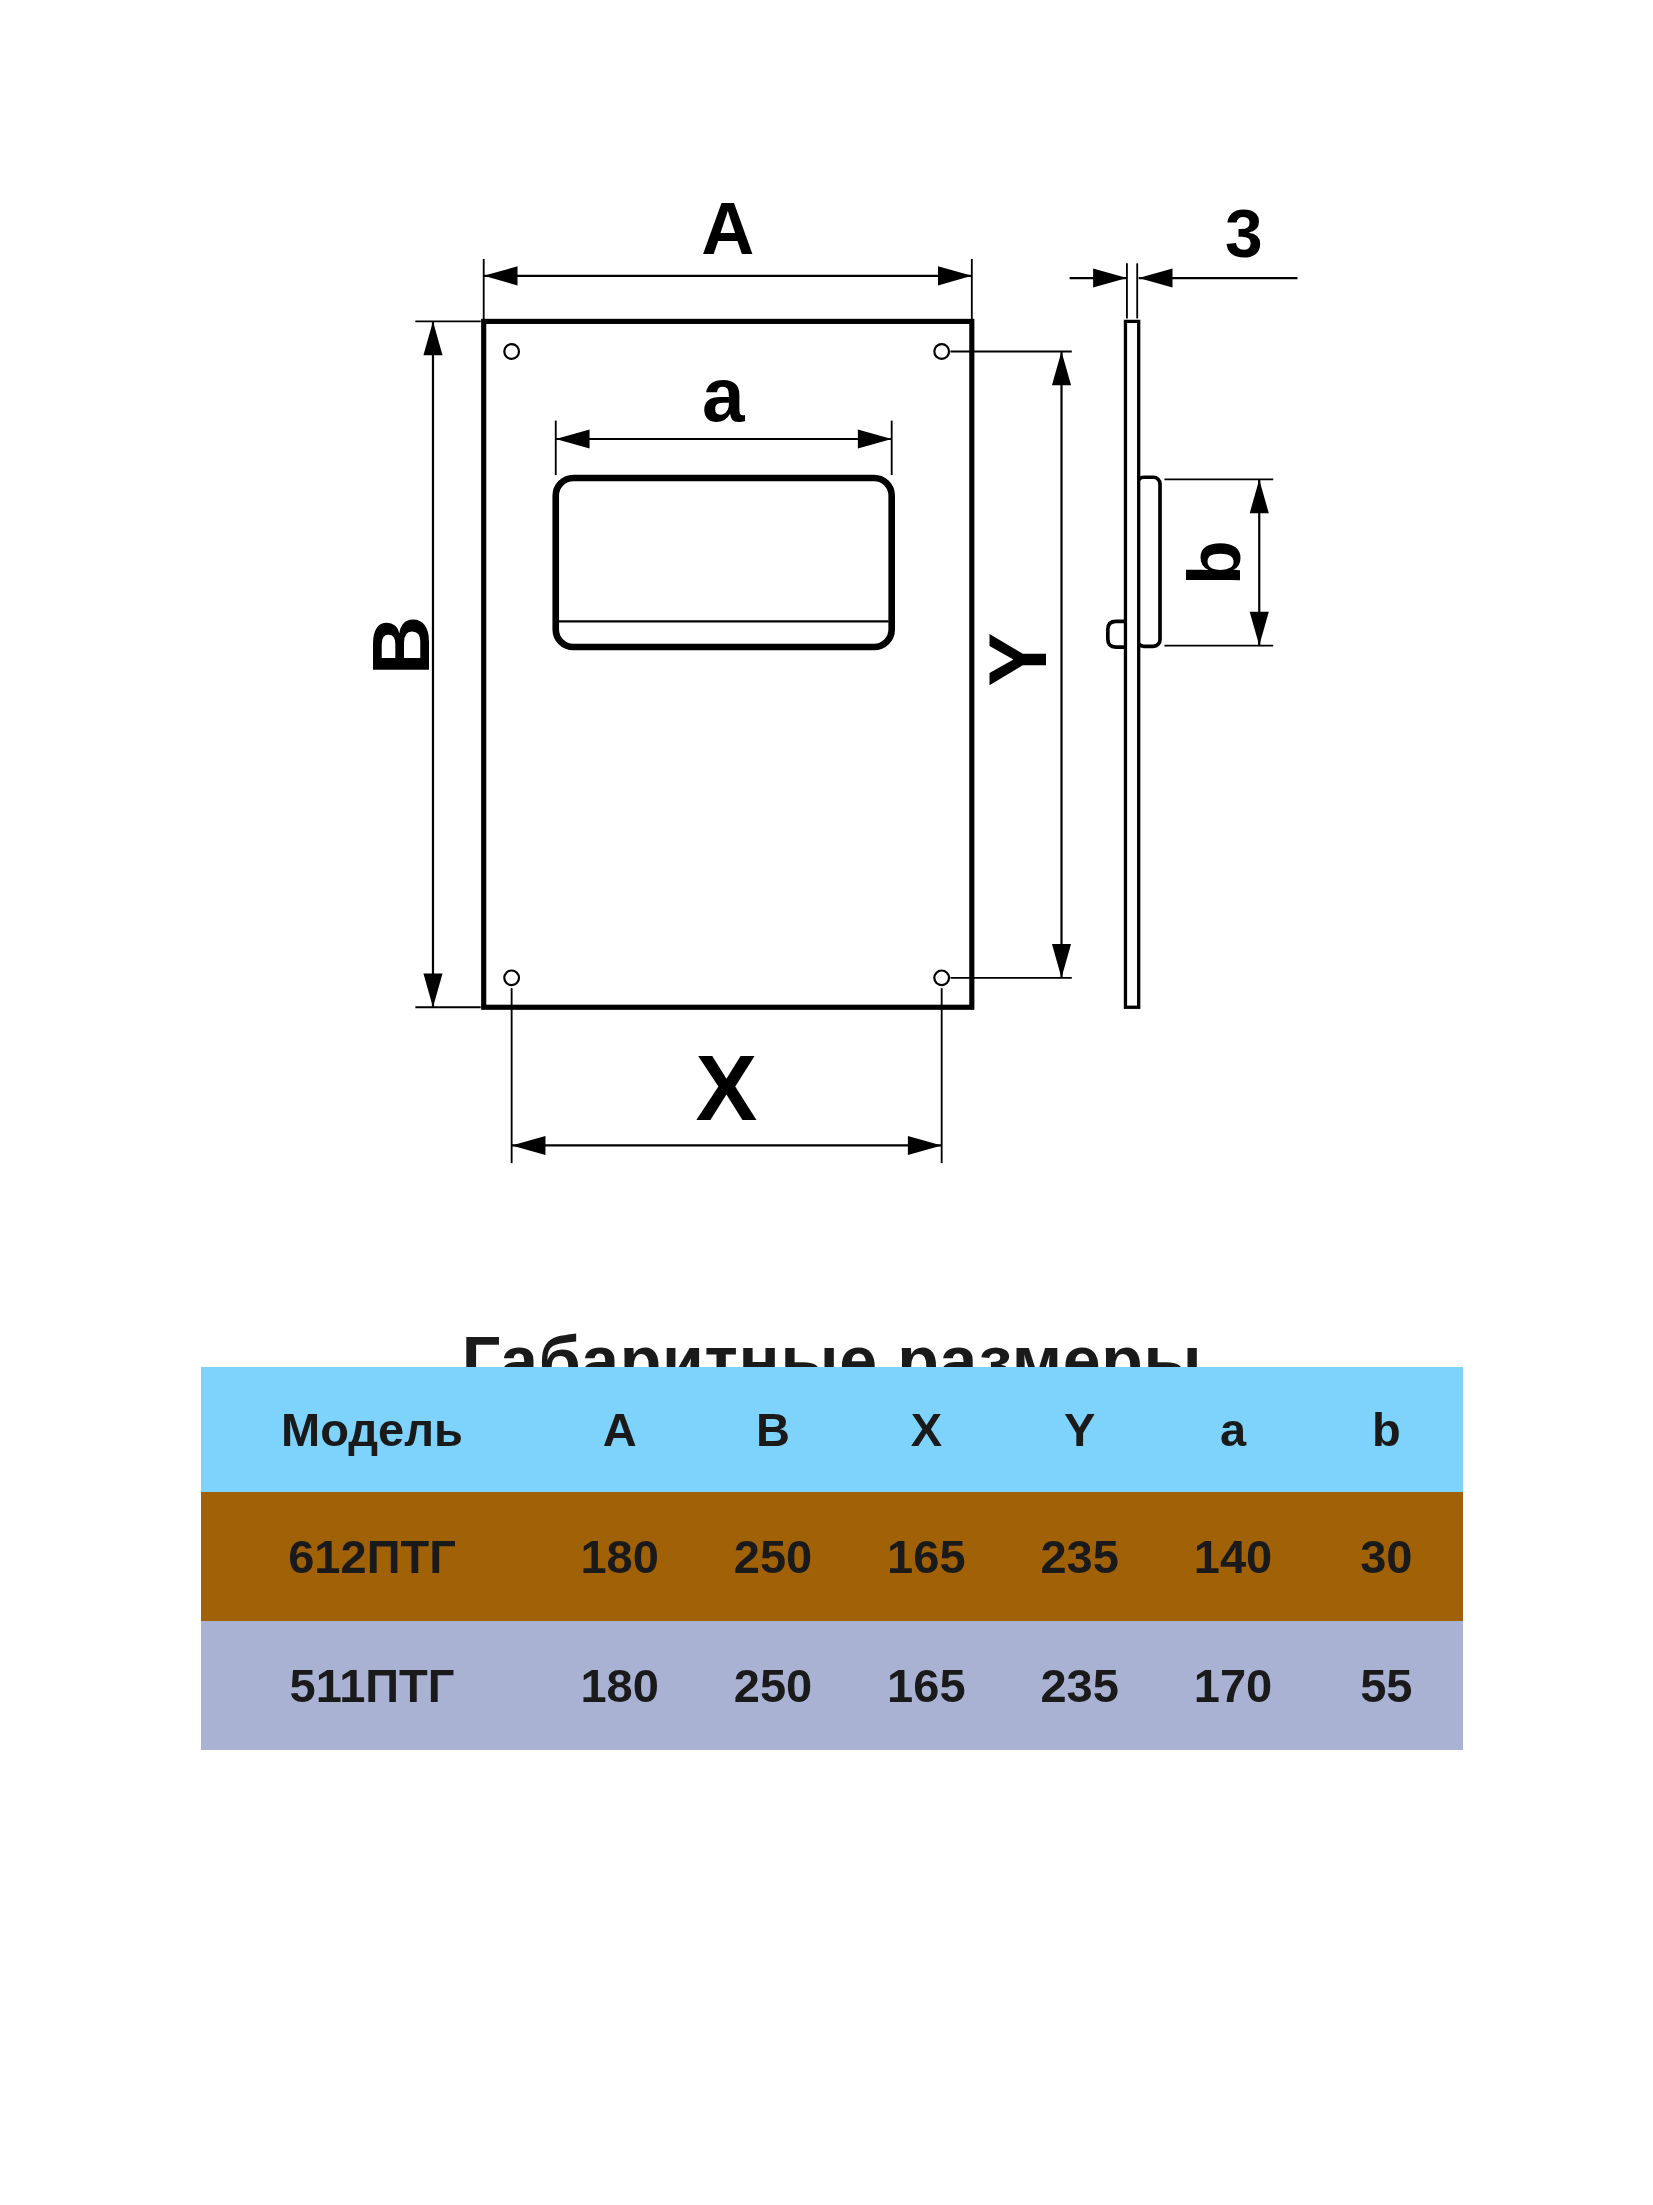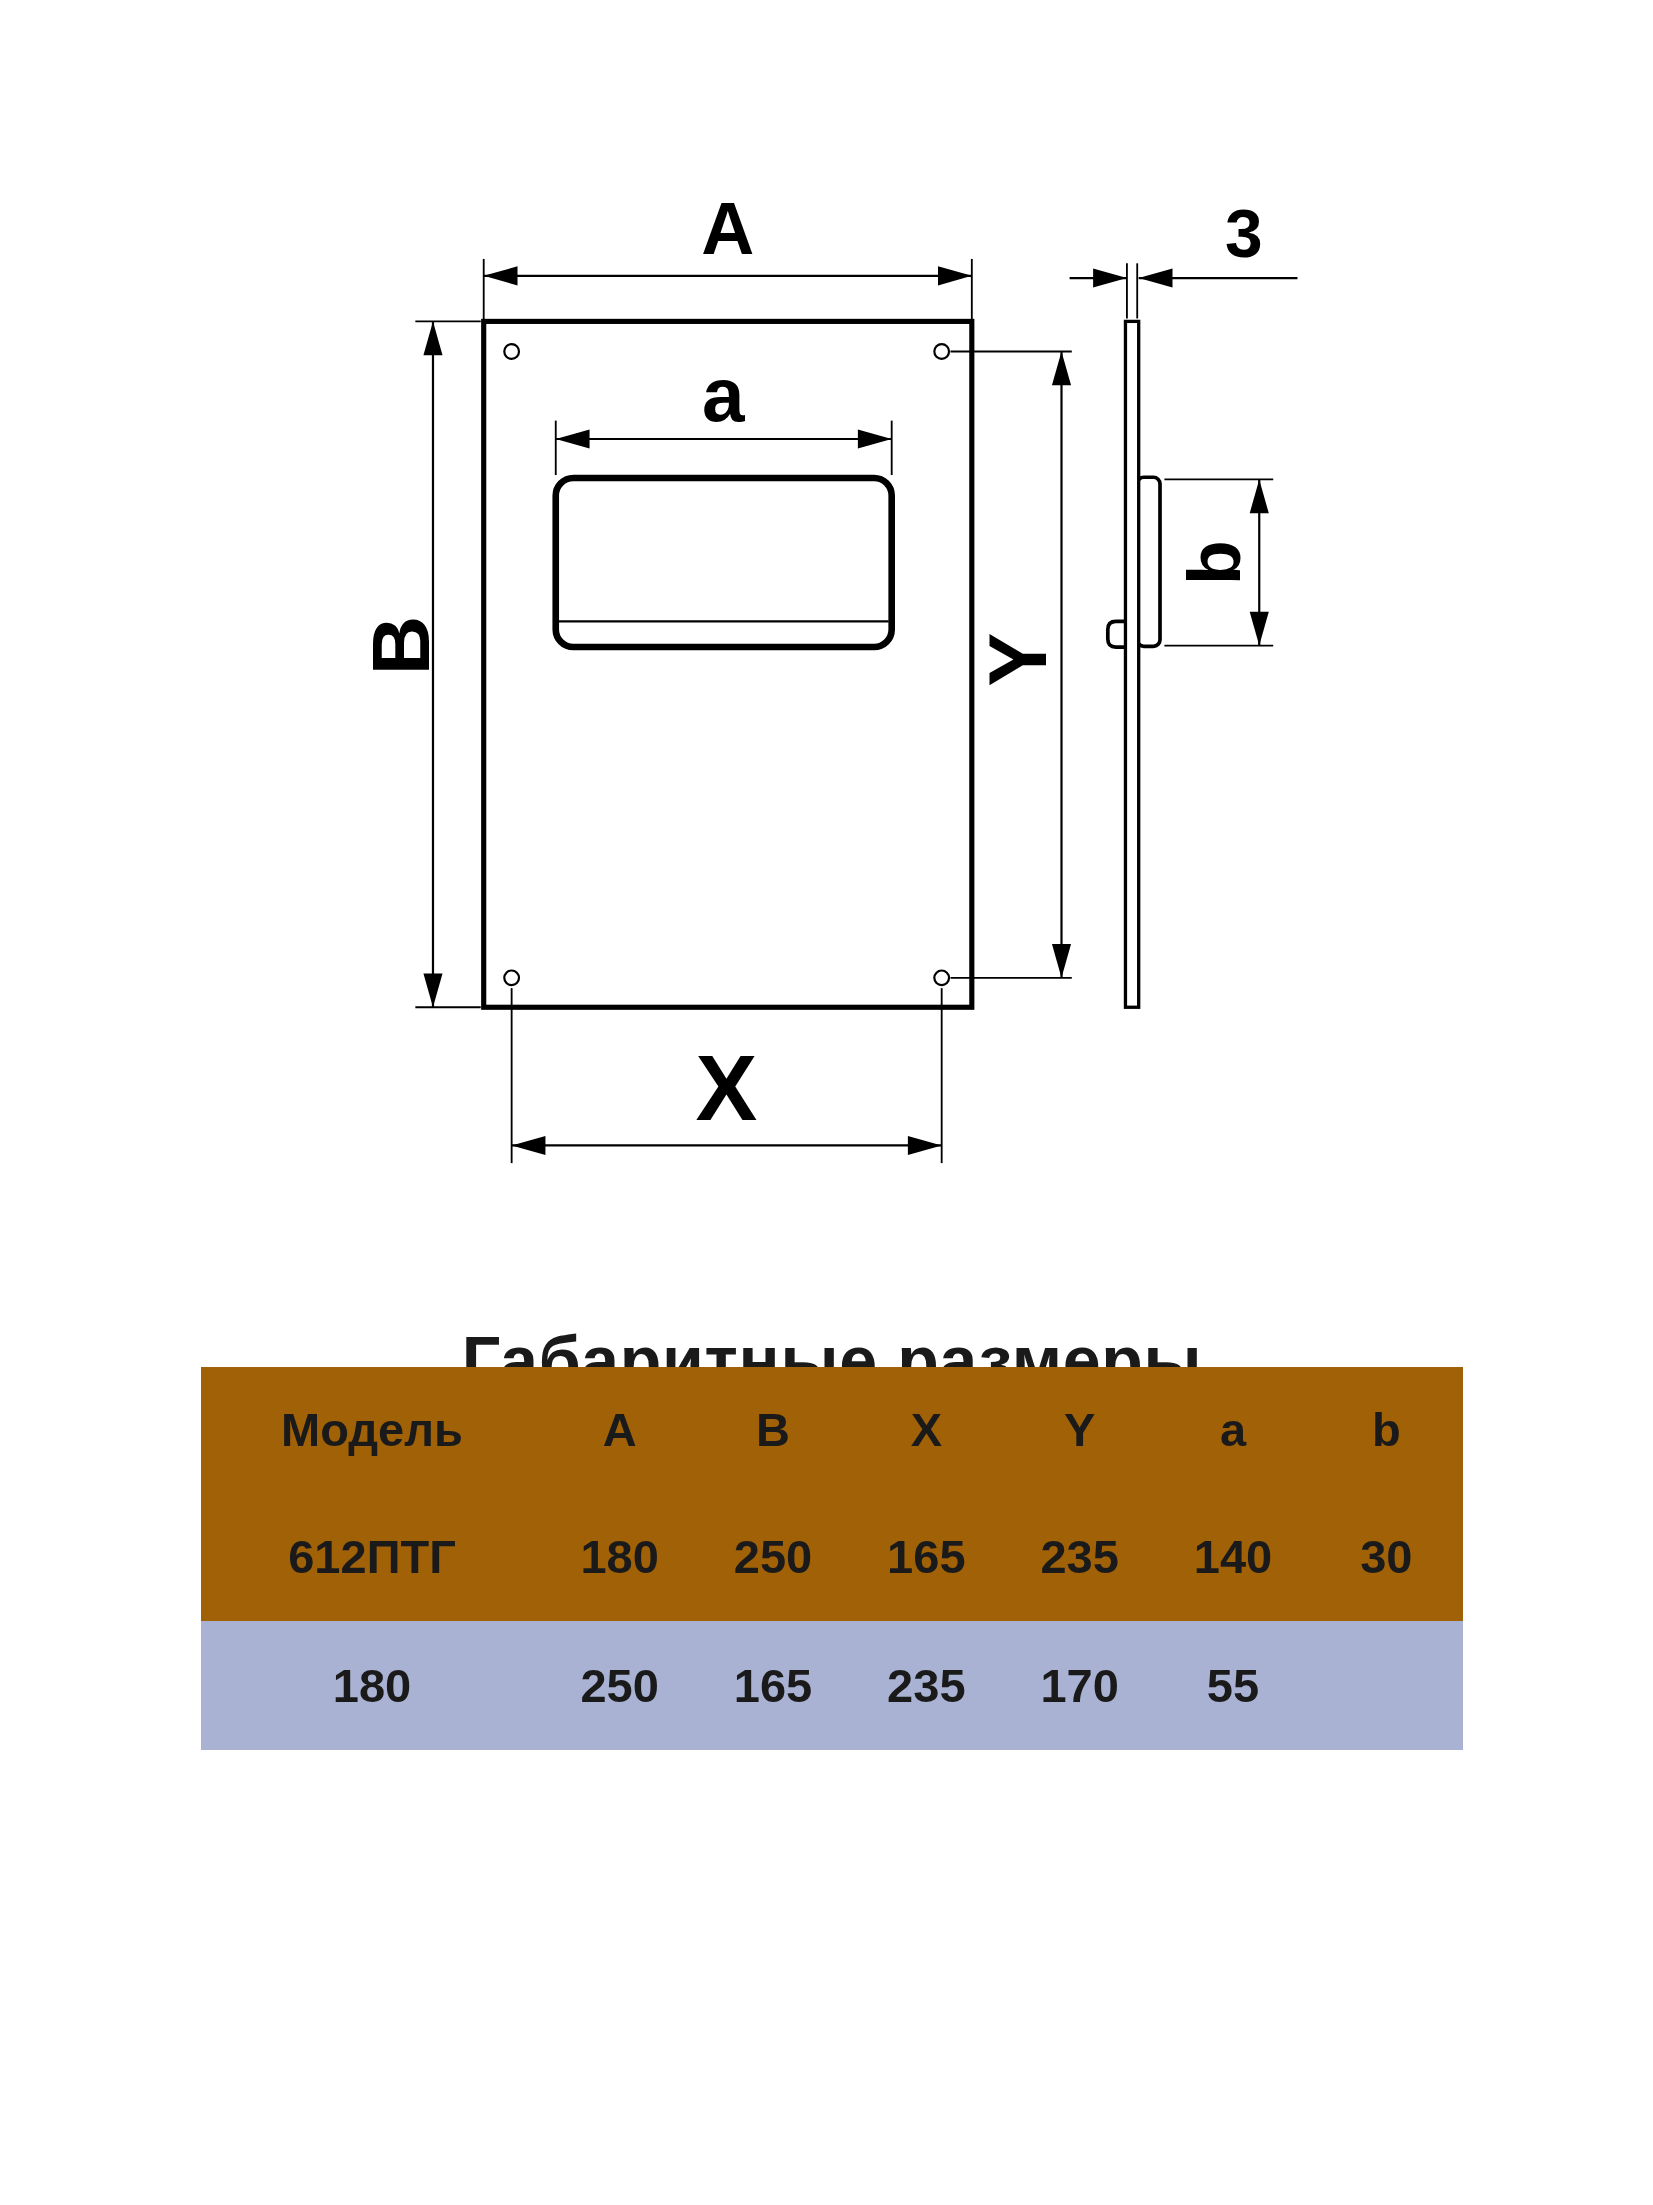--- a/index.html
+++ b/index.html
@@ -140,41 +140,42 @@
         <polygon points="1444,478 1431,524 1457,524" fill="#000"></polygon>
         <polygon points="1444,1330 1431,1284 1457,1284" fill="#000"></polygon>
         <text x="1384" y="897" dy="0.35em" text-anchor="middle" font-size="110" transform="rotate(-90 1384 897)">Y</text>
       </g>
     </g>
   </svg>
 
   <div id="table-title">Габаритные размеры</div>
 
   <div id="size-table">
-    <div class="trow thead band" style="background: #a16207;">
+    <div class="trow thead band" style="background: #7dd3fc;">
       <div class="cell">Модель</div>
       <div class="cell">A</div>
       <div class="cell">B</div>
       <div class="cell">X</div>
       <div class="cell">Y</div>
       <div class="cell">a</div>
       <div class="cell">b</div>
     </div>
 
     <div class="trow rowA">
       <div class="cell">612ПТГ</div>
       <div class="cell">180</div>
       <div class="cell">250</div>
       <div class="cell">165</div>
       <div class="cell">235</div>
       <div class="cell">140</div>
       <div class="cell">30</div>
     </div>
 
     <div class="trow rowB band" style="background: rgb(169, 178, 211);">
+      <div class="cell">511ПТГ</div>
       <div class="cell">180</div>
       <div class="cell">250</div>
       <div class="cell">165</div>
       <div class="cell">235</div>
       <div class="cell">170</div>
       <div class="cell">55</div>
     </div>
   </div>
 
 </div>

